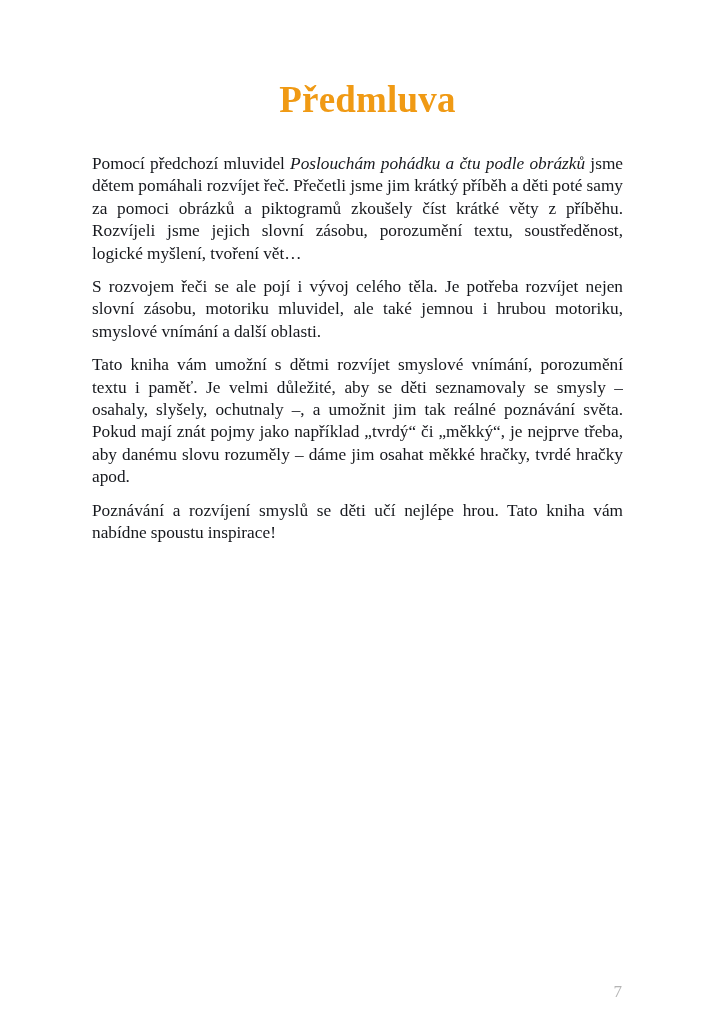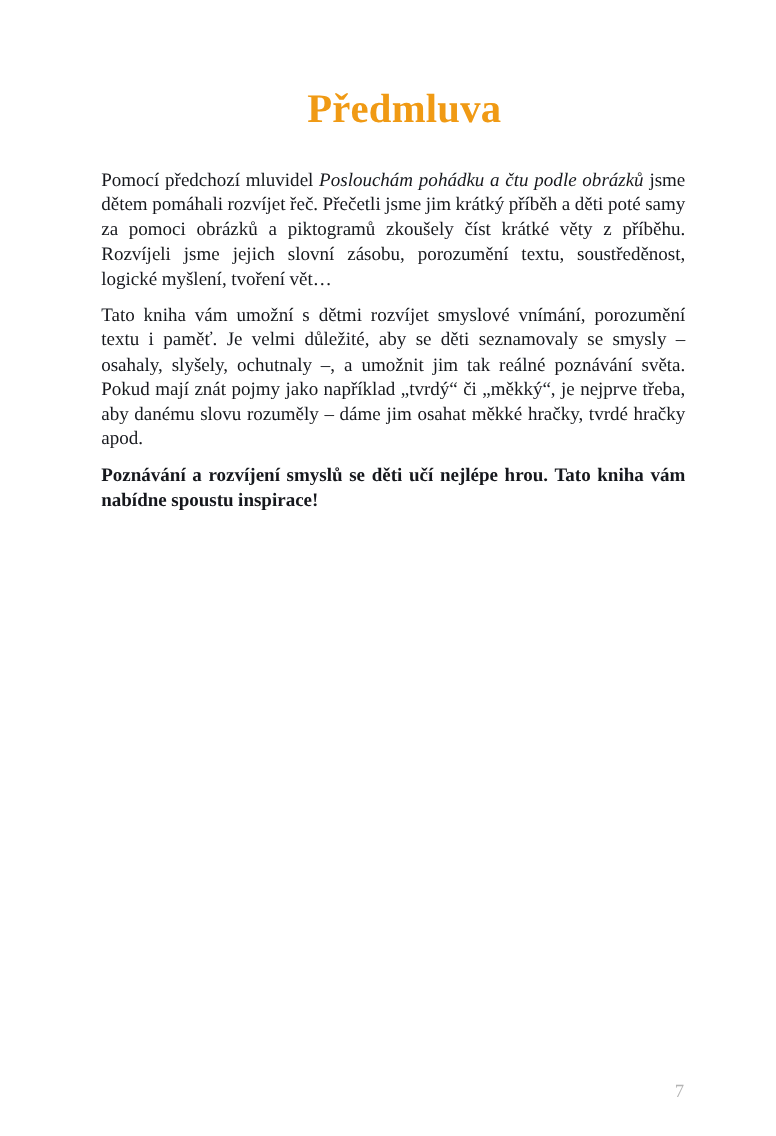--- a/index.html
+++ b/index.html
@@ -57,21 +57,20 @@
     color: #16181d;
     text-align: justify;
     text-justify: inter-word;
     hyphens: manual;
     -webkit-hyphens: manual;
     word-spacing: -0.2px;
   }
 
   .para:last-child {
     margin-bottom: 0;
-    font-weight: bold;
   }
 
   .para em,
   .book-title {
   }
 
   
   .folio {
     position: absolute;
     left: 0;
@@ -90,20 +89,21 @@
 <body>
 
 <div class="page">
 
   <h1 class="page-title">Předmluva</h1>
 
   <div class="content">
 
     <p class="para"><span>Pomocí předchozí mluvidel </span><em class="book-title">Poslouchám pohádku a čtu podle obrázků</em><span> jsme dětem pomáhali rozvíjet řeč. Přečetli jsme jim krátký příběh a děti poté samy za pomoci obrázků a piktogramů zkoušely číst krátké věty z příběhu. Rozvíjeli jsme jejich slovní zásobu, porozumění textu, soustředěnost, logické myšlení, tvoření vět…</span></p>
 
+    <p class="para">S rozvojem řeči se ale pojí i vývoj celého těla. Je potřeba rozvíjet nejen slovní zásobu, motoriku mluvidel, ale také jemnou i hrubou motoriku, smyslové vnímání a další oblasti.</p>
 
     <p class="para">Tato kniha vám umožní s dětmi rozvíjet smyslové vnímání, porozumění textu i paměť. Je velmi důležité, aby se děti seznamovaly se smysly – osahaly, slyšely, ochutnaly –, a umožnit jim tak reálné poznávání světa. Pokud mají znát pojmy jako například „tvrdý“ či „měkký“, je nejprve třeba, aby danému slovu rozuměly – dáme jim osahat měkké hračky, tvrdé hračky apod.</p>
 
     <p class="para">Poznávání a rozvíjení smyslů se děti učí nejlépe hrou. Tato kniha vám nabídne spoustu inspirace!</p>
 
   </div>
 
   <div class="folio">7</div>
 
 </div>

